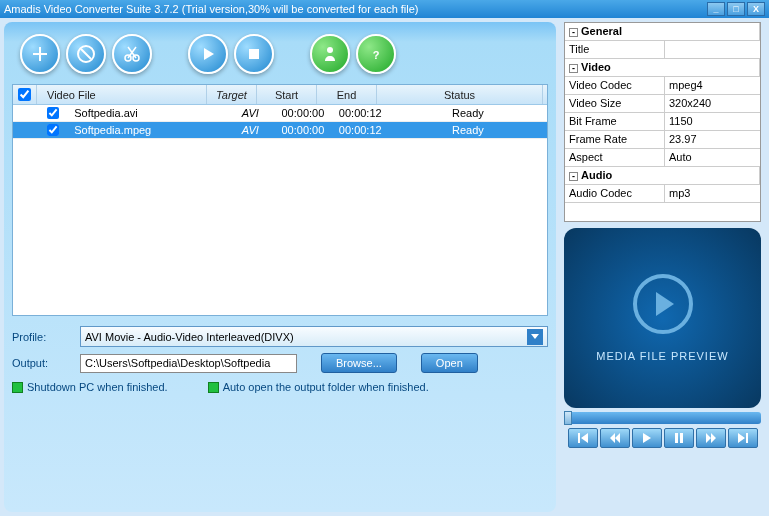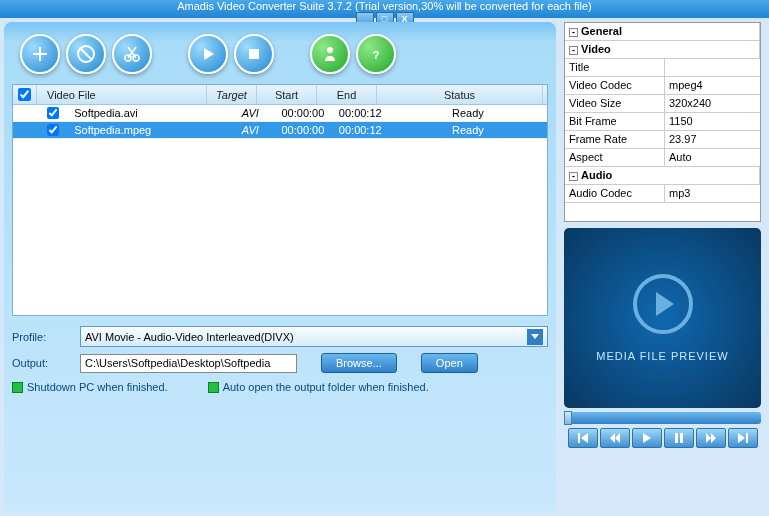--- a/index.html
+++ b/index.html
@@ -1,17 +1,17 @@
 <!DOCTYPE html>
 <html><head>
 <meta charset="utf-8">
 <style>
 * { box-sizing: border-box; margin: 0; padding: 0; font-family: Tahoma, Arial, sans-serif; font-size: 11px; }
 body { background: #d4e8f9; width: 769px; height: 516px; overflow: hidden; }
-.titlebar { background: linear-gradient(#4aa8e8, #2084d4); height: 18px; display: flex; align-items: center; padding: 0 4px; color: #fff; flex-direction: column; }
+.titlebar { background: linear-gradient(#4aa8e8, #2084d4); height: 18px; display: flex; align-items: center; padding: 0 4px; color: #fff; }
 .titlebar-text { flex: 1; font-size: 11px; }
 .win-controls { display: flex; gap: 2px; }
 .win-btn { width: 18px; height: 14px; background: linear-gradient(#8cc8f0,#4aa0e0); border: 1px solid #2a6ca8; display: flex; align-items: center; justify-content: center; color: #fff; font-size: 9px; font-weight: bold; cursor: pointer; }
 .main-area { display: flex; height: 498px; }
 .left-panel { width: 552px; padding: 8px; background: linear-gradient(#7bc4f5, #a8dcf8 20px, #c8e8fc); border-radius: 8px; margin: 4px; }
 .right-panel { width: 205px; padding: 4px; display: flex; flex-direction: column; }
 .toolbar { display: flex; gap: 8px; padding: 4px 8px 10px; justify-content: flex-start; }
 .tool-group { display: flex; gap: 6px; }
 .tool-btn { width: 40px; height: 40px; border-radius: 50%; background: radial-gradient(circle at 30% 30%, #9edcff, #2088d0); border: 2px solid #fff; display: flex; align-items: center; justify-content: center; cursor: pointer; box-shadow: 0 2px 4px rgba(0,0,0,0.3); }
 .tool-btn.green { background: radial-gradient(circle at 30% 30%, #8ee888, #20a828); }
@@ -37,21 +37,21 @@
 .btn-sm { background: linear-gradient(#6ab8f0,#3080c8); border: 1px solid #2060a0; color: #fff; padding: 3px 14px; border-radius: 3px; cursor: pointer; font-size: 11px; }
 .checkbox-row { display: flex; gap: 40px; margin-top: 8px; align-items: center; }
 .check-item { display: flex; align-items: center; gap: 4px; color: #064880; }
 .check-box { width: 11px; height: 11px; background: #20c040; border: 1px solid #108020; }
 .props-grid { background: #fff; border: 1px solid #999; height: 200px; overflow: hidden; }
 .prop-row { display: flex; border-bottom: 1px solid #ccc; height: 18px; }
 .prop-key { width: 100px; padding: 2px 4px; border-right: 1px solid #ccc; background: #fff; }
 .prop-val { flex: 1; padding: 2px 4px; }
 .prop-cat { font-weight: bold; }
 .prop-cat .expander { display: inline-block; width: 9px; height: 9px; border: 1px solid #888; text-align: center; line-height: 7px; margin-right: 3px; font-size: 9px; }
-.preview-panel { background: radial-gradient(circle, #1068b0, #083860); height: 180px; margin-top: 6px; border-radius: 5px; display: flex; flex-direction: column; align-items: center; justify-content: center; color: #a0d0f0; position: relative; }
+.preview-panel { background: radial-gradient(circle, #1068b0, #083860); height: 180px; margin-top: 6px; border-radius: 12px; display: flex; flex-direction: column; align-items: center; justify-content: center; color: #a0d0f0; position: relative; }
 .preview-icon { width: 60px; height: 60px; border: 4px solid #6ab0e0; border-radius: 50%; display: flex; align-items: center; justify-content: center; margin-bottom: 16px; }
 .preview-icon::after { content: ''; border-left: 18px solid #6ab0e0; border-top: 12px solid transparent; border-bottom: 12px solid transparent; margin-left: 5px; }
 .preview-label { font-size: 11px; letter-spacing: 1px; color: #c8e8ff; }
 .playback-bar { background: linear-gradient(#6ab8f0,#3080c8); height: 12px; margin-top: 4px; border-radius: 3px; position: relative; }
 .playback-thumb { position: absolute; left: 0; top: -1px; width: 8px; height: 14px; background: linear-gradient(#d0e8f8,#80b8e0); border: 1px solid #4080b0; }
 .player-controls { display: flex; gap: 2px; margin-top: 4px; justify-content: center; }
 .player-btn { width: 30px; height: 20px; background: linear-gradient(#9ed8f8,#4090d0); border: 1px solid #3070a8; display: flex; align-items: center; justify-content: center; cursor: pointer; border-radius: 2px; }
 .player-btn svg { width: 10px; height: 10px; fill: #fff; }
 .dropdown-arrow { width: 16px; height: 16px; background: #3080c8; display: flex; align-items: center; justify-content: center; }
 .dropdown-arrow::after { content: ''; border-top: 5px solid #fff; border-left: 4px solid transparent; border-right: 4px solid transparent; }
@@ -179,25 +179,25 @@
       </div>
     </div>
   </div>
 
   <div class="right-panel">
     <div class="props-grid" id="props-grid">
         <div class="prop-row">
           <div class="prop-key prop-cat" style="width:100%"><span class="expander">-</span>General</div>
         </div>
         <div class="prop-row">
-          <div class="prop-key prop-cat" style="width:100%"><span class="expander">-</span>Video</div>
-        </div>
-        <div class="prop-row">
           <div class="prop-key">Title</div>
           <div class="prop-val"></div>
+        </div>
+        <div class="prop-row">
+          <div class="prop-key prop-cat" style="width:100%"><span class="expander">-</span>Video</div>
         </div>
         <div class="prop-row">
           <div class="prop-key">Video Codec</div>
           <div class="prop-val">mpeg4</div>
         </div>
         <div class="prop-row">
           <div class="prop-key">Video Size</div>
           <div class="prop-val">320x240</div>
         </div>
         <div class="prop-row">

